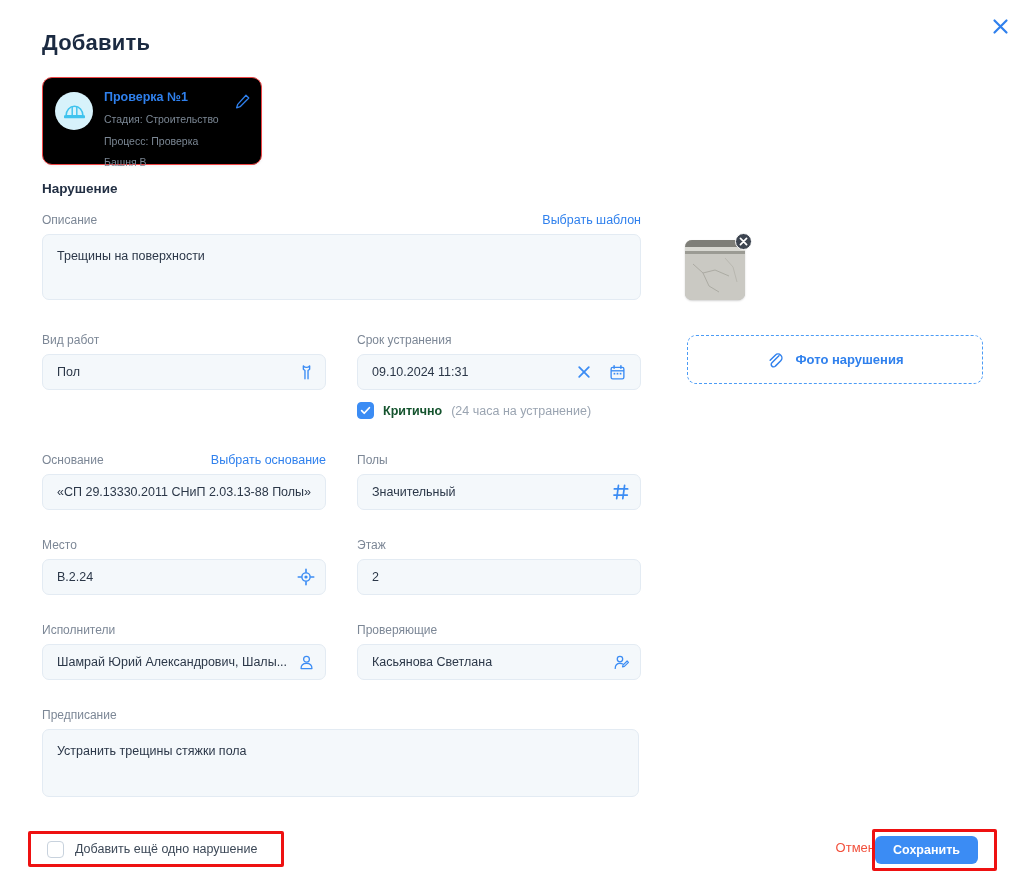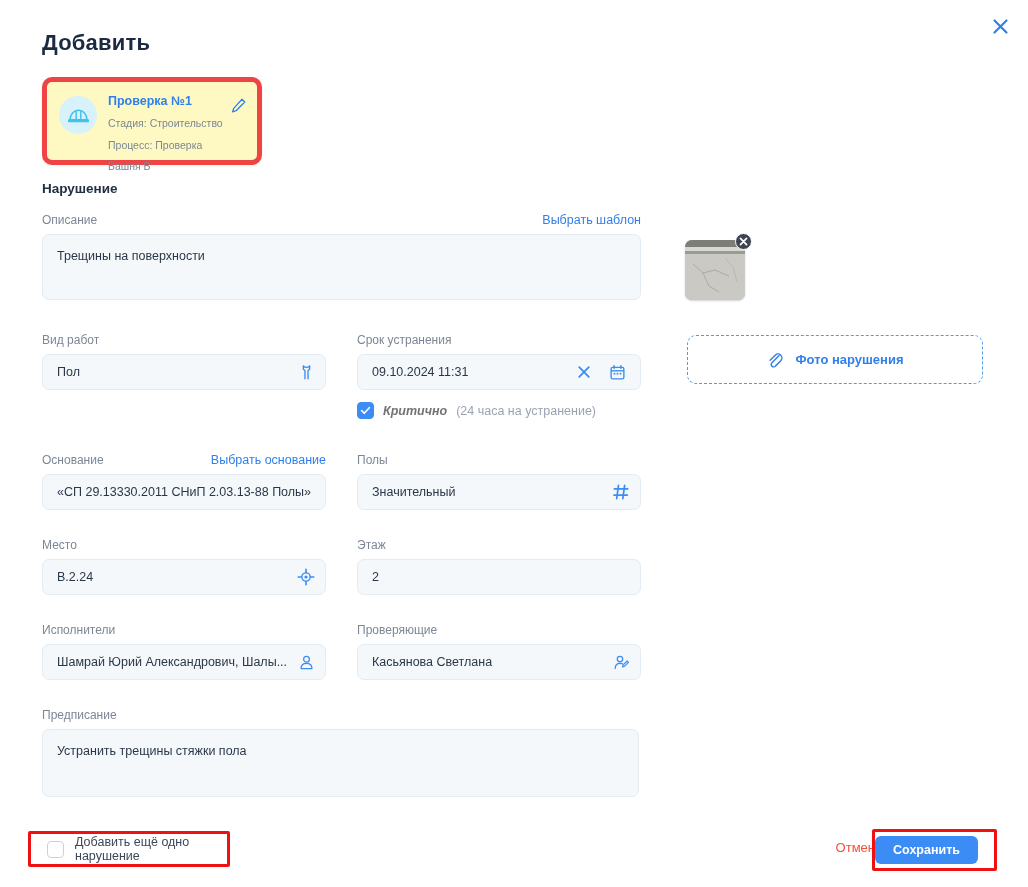--- a/index.html
+++ b/index.html
@@ -25,21 +25,21 @@
   .dlg-title {
     position: absolute; left: 42px; top: 30px;
     font-size: 22px; font-weight: 700; color: #1b2a41;
     letter-spacing: .2px;
   }
 
   
   .insp-card {
     position: absolute; left: 42px; top: 77px;
     width: 220px; height: 88px;
-    background: #fef9c3; border: 5px solid #ef4444; border-radius: 10px;
+    background: #000000; border: 1px solid #ef4444; border-radius: 10px;
     box-shadow: 0 1px 3px rgba(22,40,70,.06);
     display: flex; align-items: flex-start; padding: 12px 10px 10px 12px;
   }
   .insp-avatar {
     width: 38px; height: 38px; border-radius: 50%;
     background: #d7f2fb; flex: 0 0 38px;
     display: flex; align-items: center; justify-content: center;
     margin-top: 2px;
   }
   .insp-body { margin-left: 11px; flex: 1 1 auto; min-width: 0; }
@@ -79,21 +79,21 @@
 
   
   .cb {
     width: 17px; height: 17px; border-radius: 4px;
     border: 1px solid #c8d2dd; background: #fff;
     display: inline-flex; align-items: center; justify-content: center;
     flex: 0 0 auto; cursor: pointer;
   }
   .cb.on { background: #3b8cf4; border-color: #3b8cf4; }
   .crit-line { display: flex; align-items: center; gap: 9px; }
-  .crit-bold { font-size: 12.5px; font-weight: 700; color: #737373; font-style: italic; }
+  .crit-bold { font-size: 12.5px; font-weight: 700; color: #14532d; }
   .crit-note { font-size: 12.5px; color: #9aa4b1; }
 
   
   .thumb-wrap { position: absolute; left: 685px; top: 240px; width: 60px; height: 60px; }
   .thumb {
     width: 60px; height: 60px; border-radius: 7px; overflow: hidden;
     background: linear-gradient(#c9c9c4, #b8b8b2);
     box-shadow: 0 1px 2px rgba(0,0,0,.18);
   }
   .thumb-x {
@@ -106,21 +106,21 @@
     position: absolute; left: 687px; top: 335px; width: 296px; height: 49px;
     border: 1.6px dashed #4b9bf5; border-radius: 9px;
     display: flex; align-items: center; justify-content: center; gap: 11px;
     cursor: pointer; background: #fff;
   }
   .dropzone .dz-label { color: #2f80ed; font-size: 13px; font-weight: 600; }
 
   
   .foot-left {
     position: absolute; left: 28px; top: 831px;
-    width: 202px; height: 36px;
+    width: 256px; height: 36px;
     border: 3px solid #ee1111; border-radius: 2px;
     display: flex; align-items: center; padding-left: 16px; gap: 11px;
   }
   .foot-left .cb-label { font-size: 12.5px; color: #3c4857; }
   .btn-cancel {
     position: absolute; right: 133px; top: 840px;
     font-size: 13px; color: #f2503c; cursor: pointer; background: none;
     border: none; font-family: inherit; padding: 0;
   }
   .save-hl {

